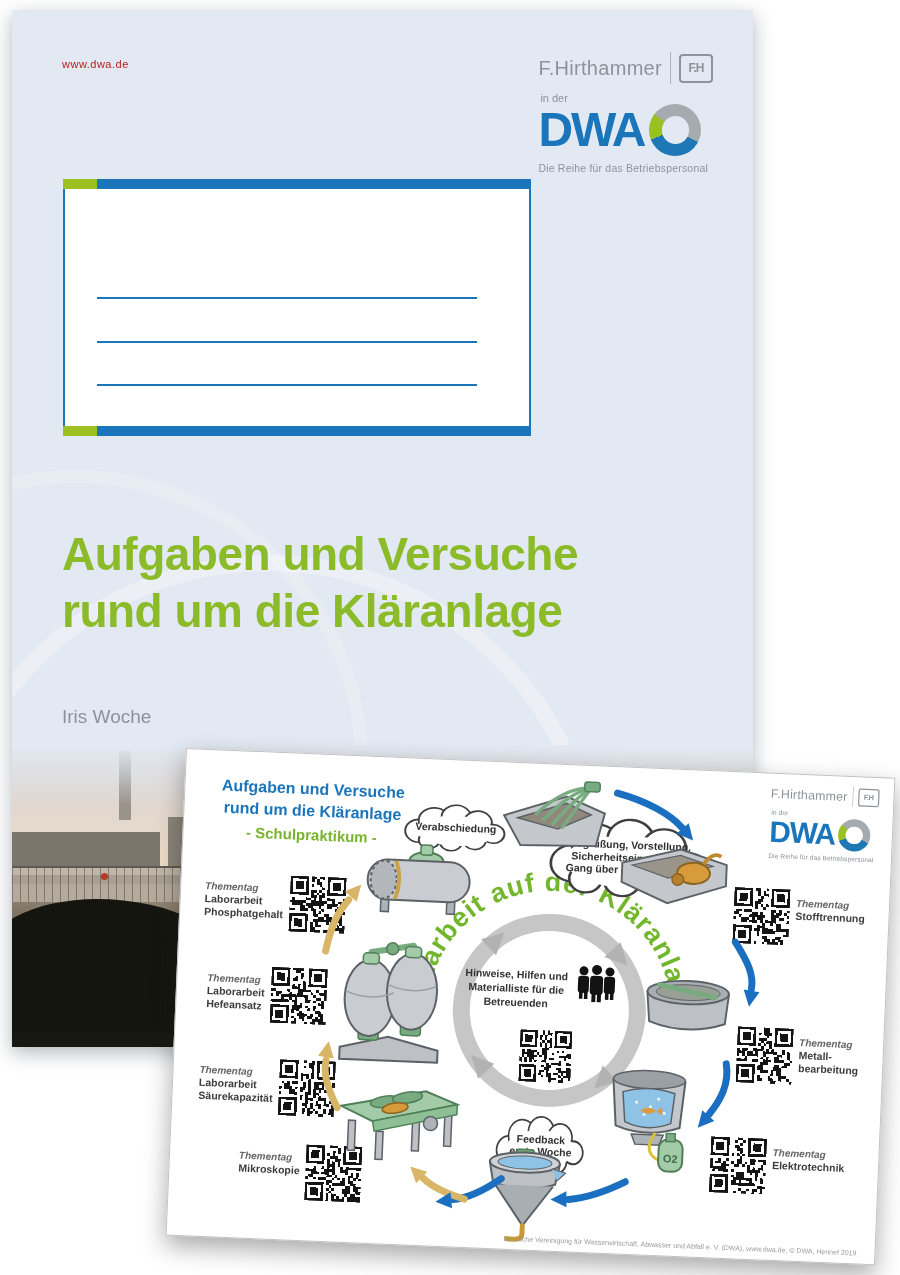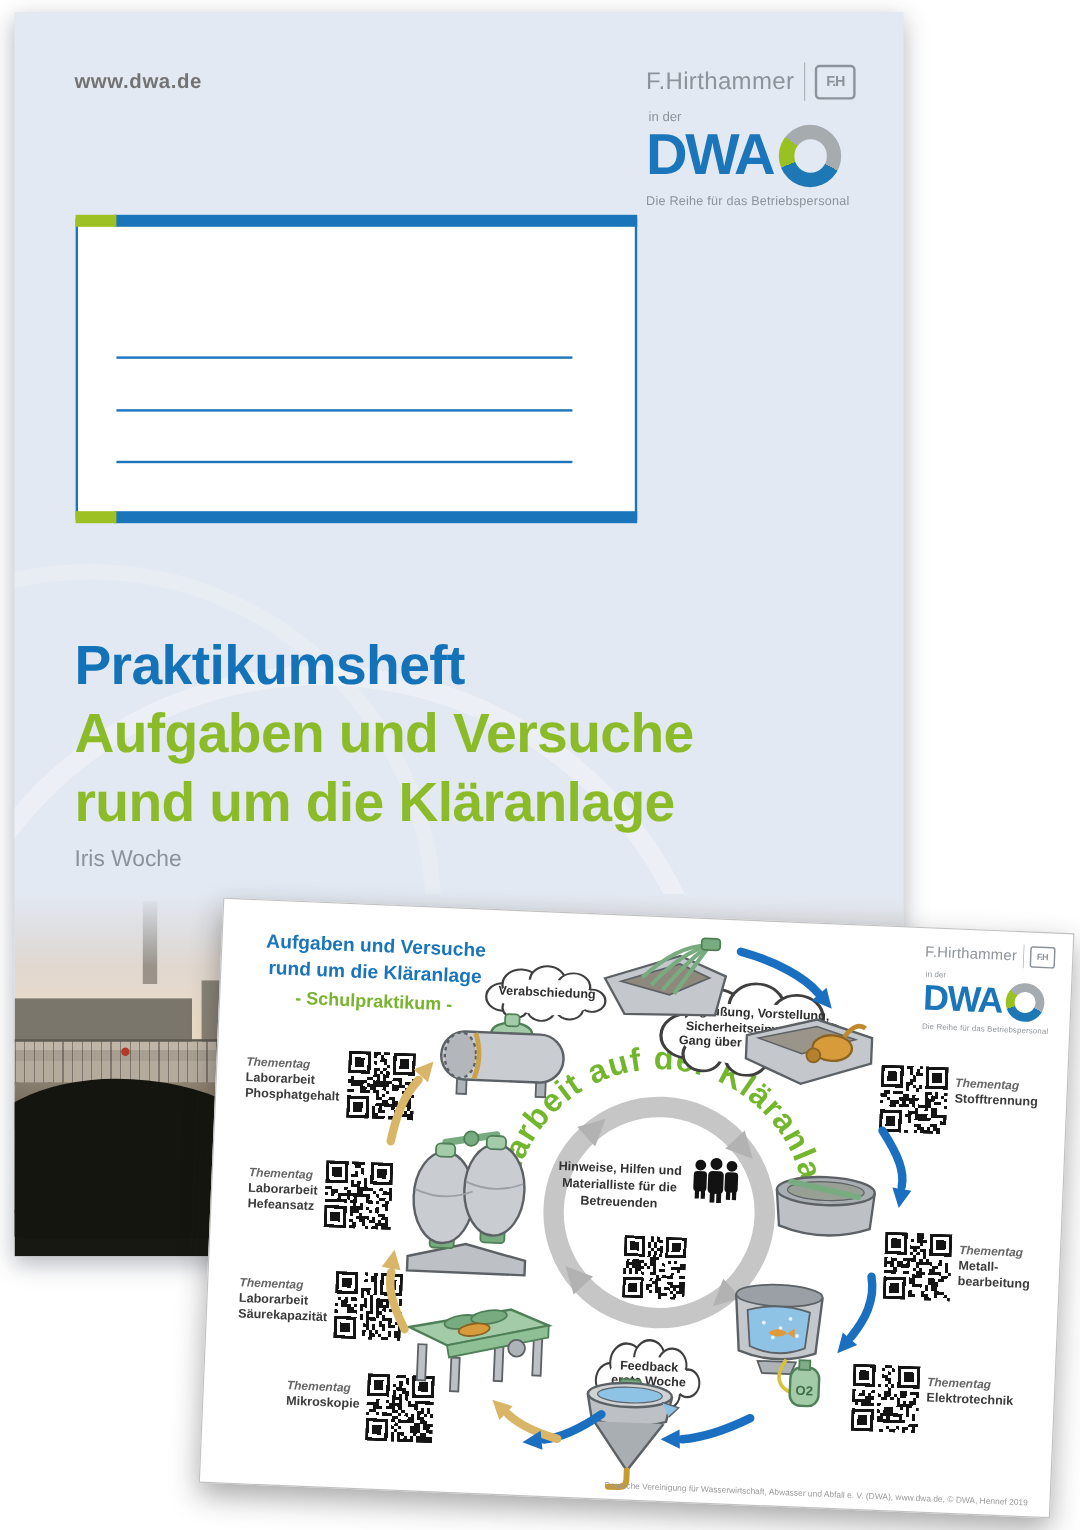--- a/index.html
+++ b/index.html
@@ -2,21 +2,21 @@
 <html><head>
 <meta charset="utf-8">
 <style>
   html,body{margin:0;padding:0;background:#fff;}
   .stage{position:relative;width:900px;height:1275px;background:#fff;overflow:hidden;
          font-family:"Liberation Sans","DejaVu Sans",sans-serif;}
 
   
   .cover{position:absolute;left:12px;top:10px;width:741px;height:1037px;background:#e3e9f2;
          box-shadow:0 6px 18px rgba(40,50,70,.35);overflow:hidden;}
-  .c-url{position:absolute;left:50px;top:48px;font-size:17px;color:#737373;letter-spacing:.5px;font-weight:bold;}
+  .c-url{position:absolute;left:50px;top:48px;font-size:11px;color:#b91c1c;letter-spacing:.5px;}
 
   
   .brand{position:absolute;display:flex;flex-direction:column;align-items:flex-start;}
   .brand.on-cover{right:40px;top:42px;}
   .b-row1{display:flex;align-items:center;}
   .b-name{font-size:20px;color:#8d939a;letter-spacing:.3px;}
   .b-div{width:1px;height:32px;background:#b0b4b8;margin:0 8px;}
   .b-mark{width:30px;height:25px;border:2.5px solid #8d939a;border-radius:4px;color:#8d939a;
           font-size:12px;font-weight:bold;display:flex;align-items:center;justify-content:center;letter-spacing:-1px;}
   .b-inder{font-size:11px;color:#8d939a;margin:8px 0 0 2px;}
@@ -151,21 +151,20 @@
         </div>
       <div class="p-dot"></div>
       <div class="p-piers"></div>
       <div class="p-water"></div>
       <div class="p-fg"></div>
       <div class="p-bush"></div>
       <div class="p-haze"></div>
     </div>
 
     <div class="c-title">
-      <div class="t1">Praktikumsheft</div>
       <div class="t2">Aufgaben und Versuche</div>
       <div class="t2">rund um die Kläranlage</div>
     </div>
     <div class="c-author">Iris Woche</div>
   </div>
 
   <div class="sheet">
 
     <div class="s-title">
       <div class="l">Aufgaben und Versuche</div>

